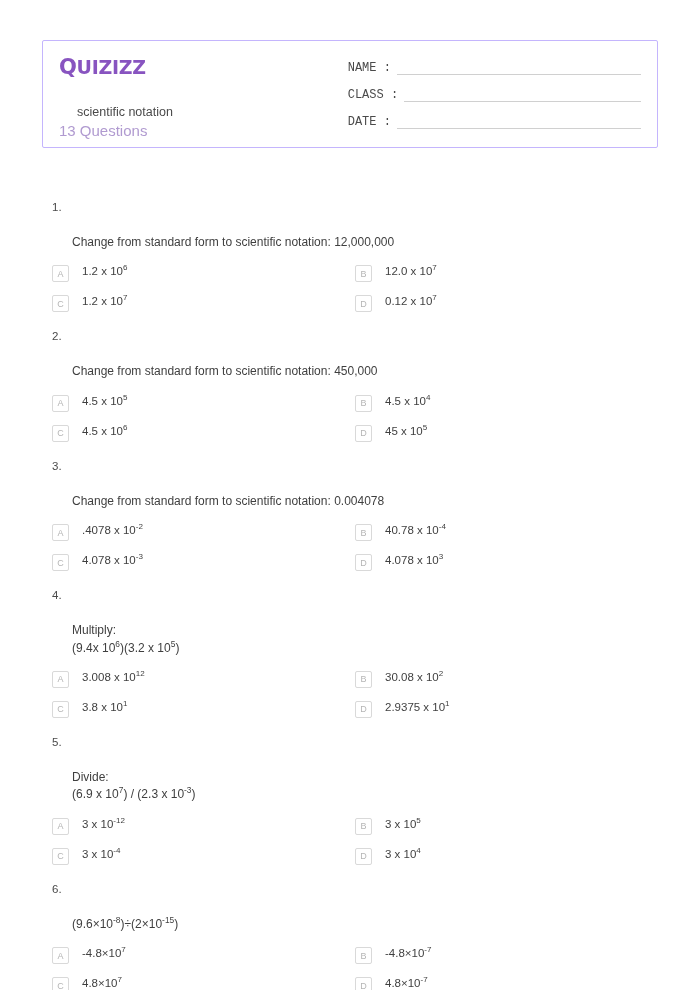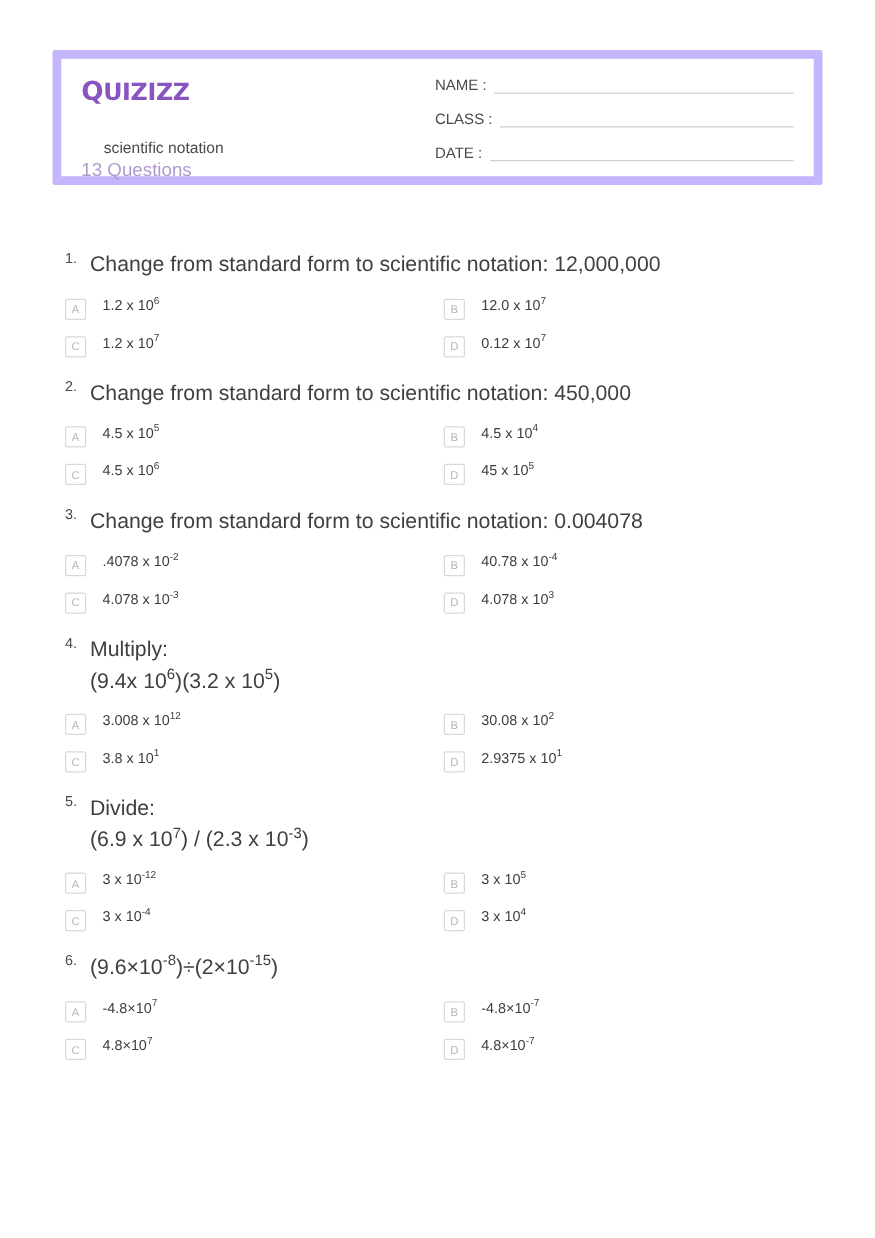--- a/index.html
+++ b/index.html
@@ -18,21 +18,21 @@
     position: relative;
     width: 700px;
     height: 990px;
     box-sizing: border-box;
     padding: 40px 42px 0 42px;
   }
 
   
   .header {
     display: flex;
-    border: 7px solid #c4b5fd;
+    border: 1px solid #c4b5fd;
     border-radius: 2px;
     height: 108px;
     box-sizing: border-box;
   }
   .header-left {
     width: 48%;
     box-sizing: border-box;
     padding: 14px 16px 10px 16px;
     display: flex;
     flex-direction: column;
@@ -64,20 +64,21 @@
     display: flex;
     flex-direction: column;
     justify-content: center;
     gap: 13px;
   }
   .field-row {
     display: flex;
     align-items: flex-end;
     font-size: 12px;
     color: #4a4a4a;
+    font-family: Liberation Mono, monospace;
   }
   .field-label {
     white-space: nowrap;
     padding-right: 6px;
   }
   .field-line {
     flex: 1;
     border-bottom: 1px solid #d0d0d0;
     height: 13px;
   }
@@ -97,24 +98,25 @@
   .q-num {
     width: 30px;
     min-width: 30px;
     padding-left: 10px;
     box-sizing: border-box;
     font-size: 11.5px;
     color: #4a4a4a;
     line-height: 1.35;
   }
   .q-text {
-    font-size: 17px;
+    font-size: 12px;
     color: #3f3f3f;
     line-height: 1.45;
     white-space: pre-line;
+    margin-top: 34px;
   }
   .options {
     display: grid;
     grid-template-columns: 1fr 1fr;
     row-gap: 12px;
     column-gap: 0px;
     padding-left: 10px;
   }
   .option {
     display: flex;

